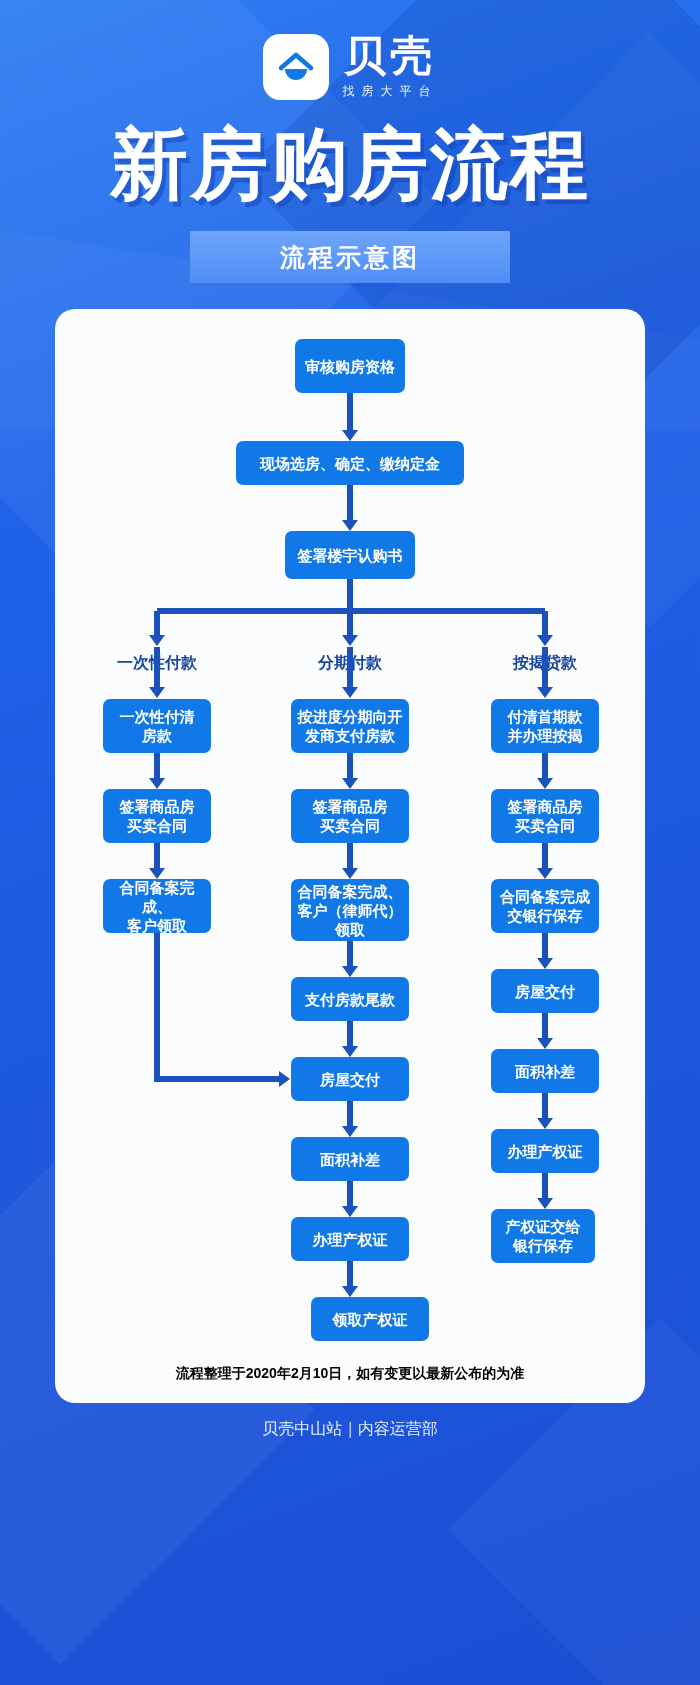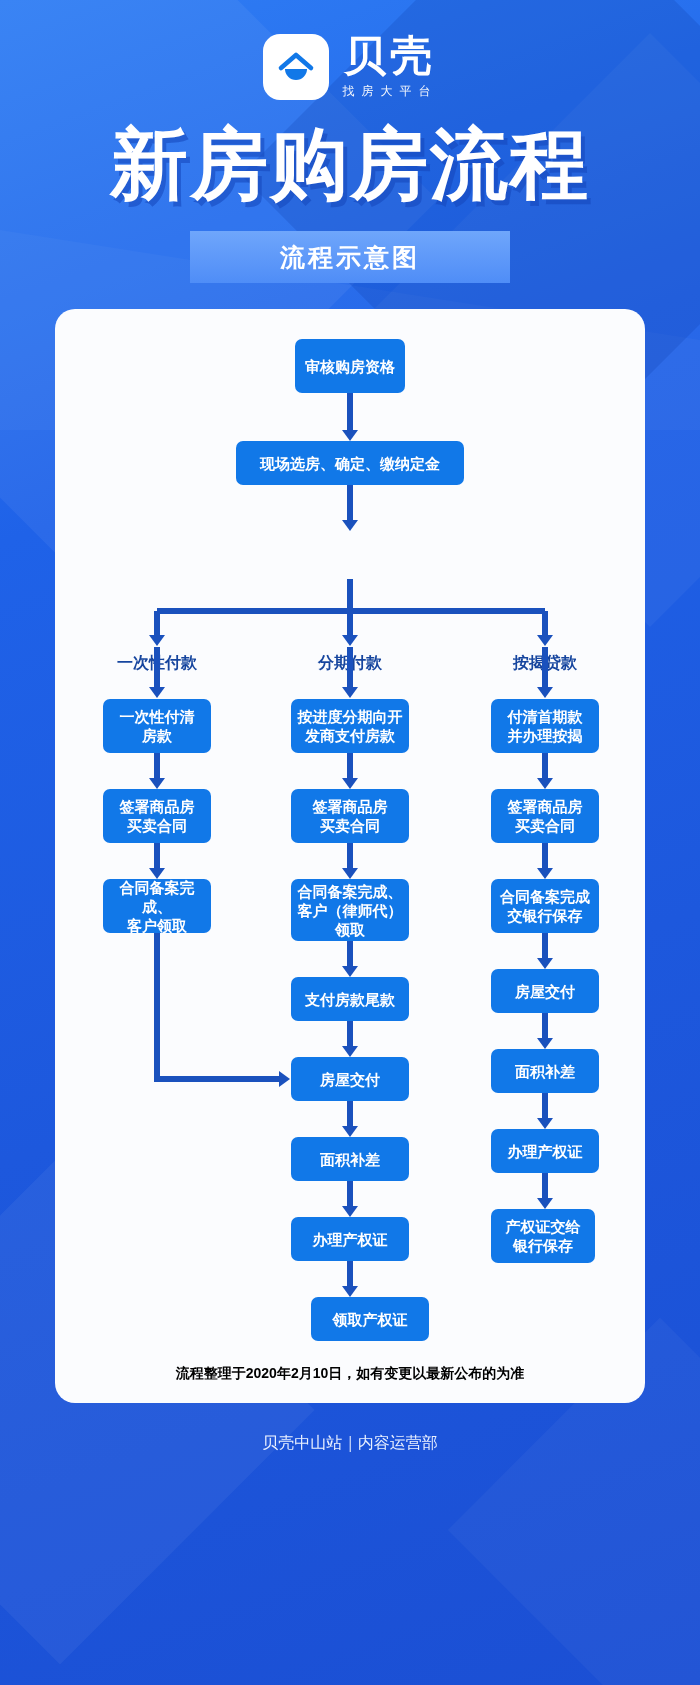--- a/index.html
+++ b/index.html
@@ -115,21 +115,21 @@
   .card-footnote{
     text-align:center;
     font-size:14px;
     font-weight:700;
     color:#000000;
     margin-top:6px;
   }
   .footer-credit{
     position:relative;z-index:3;
     text-align:center;
-    margin-top:30px;
+    margin-top:16px;
     font-size:16px;color:#eaf1ff;
   }
 </style>
 </head>
 <body>
 
 <div class="bg">
   <div class="bg-shape bg-s1"></div>
   <div class="bg-shape bg-s2"></div>
   <div class="bg-shape bg-s3"></div>
@@ -165,20 +165,21 @@
 </div>
 
 <div class="card">
   <div class="flow" id="flow-canvas" style="height: 1028px;">
       <div class="node" style="left: 240px; top: 8px; width: 110px; height: 54px;">审核购房资格</div>
       <div class="line" style="left: 292px; top: 62px; width: 6px; height: 38px;"></div>
       <div class="arrow" style="left: 287px; top: 99px;"></div>
       <div class="node" style="left: 181px; top: 110px; width: 228px; height: 44px;">现场选房、确定、缴纳定金</div>
       <div class="line" style="left: 292px; top: 154px; width: 6px; height: 36px;"></div>
       <div class="arrow" style="left: 287px; top: 189px;"></div>
+      <div class="node" style="left: 230px; top: 200px; width: 130px; height: 48px;">签署楼宇认购书</div>
       <div class="line" style="left: 292px; top: 248px; width: 6px; height: 32px;"></div>
       <div class="line" style="left: 102px; top: 277px; width: 388px; height: 6px;"></div>
       <div class="line" style="left: 99px; top: 280px; width: 6px; height: 26px;"></div>
       <div class="line" style="left: 487px; top: 280px; width: 6px; height: 26px;"></div>
       <div class="line" style="left: 292px; top: 280px; width: 6px; height: 26px;"></div>
       <div class="arrow" style="left: 94px; top: 304px;"></div>
       <div class="arrow" style="left: 287px; top: 304px;"></div>
       <div class="arrow" style="left: 482px; top: 304px;"></div>
       <div class="col-label" style="left: 32px; top: 322px;">一次性付款</div>
       <div class="col-label" style="left: 225px; top: 322px;">分期付款</div>

